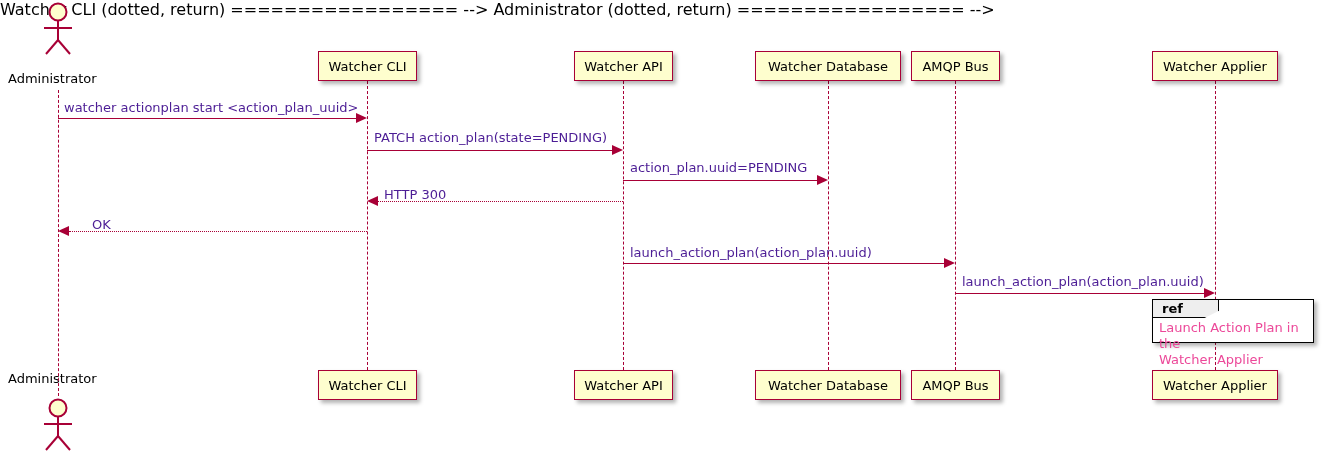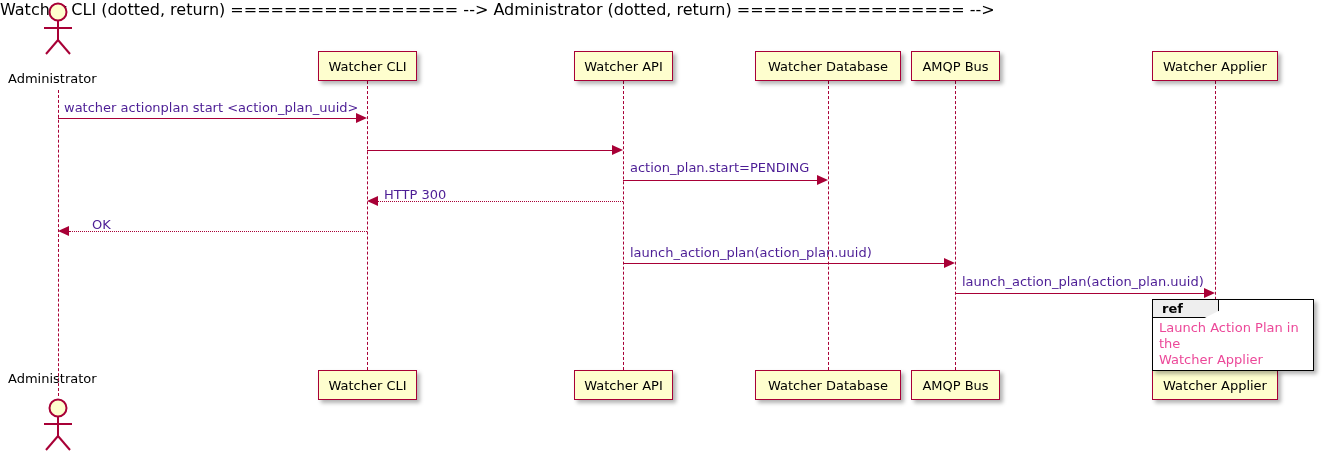--- a/index.html
+++ b/index.html
@@ -194,25 +194,26 @@
   </div>
 
   
   <div class="msg-line" style="left:58px; top:118px; width:298px;"></div>
   <div class="arrow-right" style="left:356px; top:113px;"></div>
   <div class="msg-label" style="left:64px; top:101px;">watcher actionplan start &lt;action_plan_uuid&gt;</div>
 
   
   <div class="msg-line" style="left:367px; top:150px; width:245px;"></div>
   <div class="arrow-right" style="left:612px; top:145px;"></div>
+  <div class="msg-label" style="left:374px; top:131px;">PATCH action_plan(state=PENDING)</div>
 
   
   <div class="msg-line" style="left:623px; top:180px; width:194px;"></div>
   <div class="arrow-right" style="left:817px; top:175px;"></div>
-  <div class="msg-label" style="left:630px; top:161px;">action_plan.start=PENDING</div>
+  <div class="msg-label" style="left:630px; top:161px;">action_plan.uuid=PENDING</div>
 
    Watcher CLI (dotted, return) ================= --&gt;
   <div class="msg-line dotted" style="left:378px; top:201px; width:245px;"></div>
   <div class="arrow-left" style="left:367px; top:196px;"></div>
   <div class="msg-label" style="left:384px; top:188px;">HTTP 300</div>
 
    Administrator (dotted, return) ================= --&gt;
   <div class="msg-line dotted" style="left:69px; top:231px; width:298px;"></div>
   <div class="arrow-left" style="left:58px; top:226px;"></div>
   <div class="msg-label" style="left:92px; top:218px;">OK</div>
@@ -221,19 +222,19 @@
   <div class="msg-line" style="left:623px; top:263px; width:321px;"></div>
   <div class="arrow-right" style="left:944px; top:258px;"></div>
   <div class="msg-label" style="left:630px; top:246px;">launch_action_plan(action_plan.uuid)</div>
 
   
   <div class="msg-line" style="left:955px; top:293px; width:249px;"></div>
   <div class="arrow-right" style="left:1204px; top:288px;"></div>
   <div class="msg-label" style="left:962px; top:275px;">launch_action_plan(action_plan.uuid)</div>
 
   
-  <div class="ref-box" style="left:1152px; top:299px; width:162px; height:72px;">
+  <div class="ref-box" style="left:1152px; top:299px; width:162px; height:44px;">
     <div class="ref-tab">ref</div>
     <div class="ref-body">Launch Action Plan in the
 Watcher Applier</div>
   </div>
 
 </div>
 
 </body></html>

